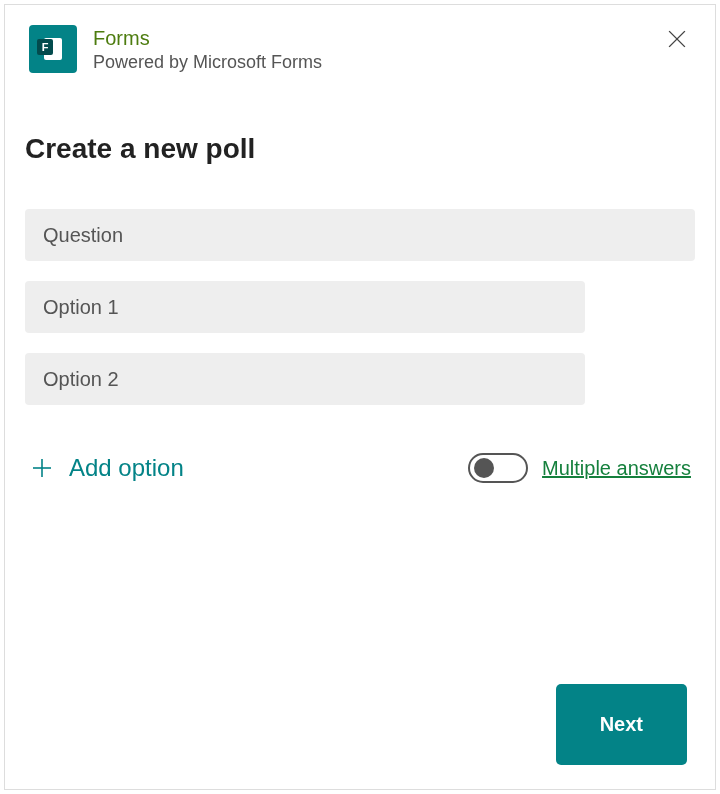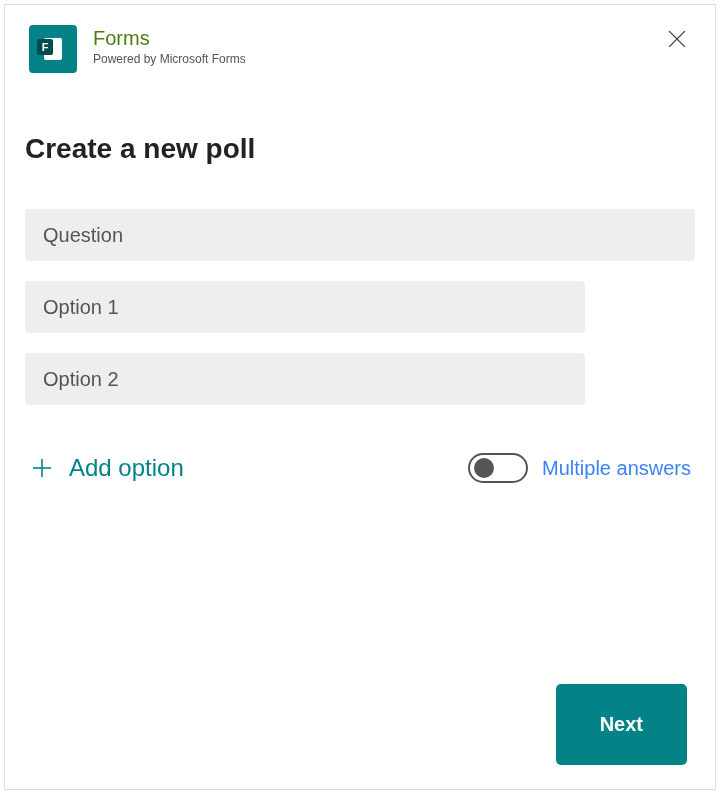--- a/index.html
+++ b/index.html
@@ -42,21 +42,21 @@
       border-radius: 2px;
       display: flex;
       align-items: center;
       justify-content: center;
       color: #fff;
       font-size: 11px;
       font-weight: 600;
     }
     .header-text { flex: 1; padding-top: 2px; }
     .header-title { font-size: 20px; font-weight: 400; color: #4d7c0f; }
-    .header-sub { font-size: 12px; color: #555; margin-top: 2px; }
+    .header-sub { font-size: 18px; color: #555; margin-top: 2px; }
     .close-btn {
       width: 28px; height: 28px;
       display: flex; align-items: center; justify-content: center;
       cursor: pointer;
       color: #444;
       flex-shrink: 0;
     }
     .close-btn svg { width: 18px; height: 18px; }
 
     .body {
@@ -123,21 +123,21 @@
       cursor: pointer;
       background: #fff;
     }
     .toggle-knob {
       width: 20px; height: 20px;
       background: #555;
       border-radius: 50%;
       position: absolute;
       top: 3px; left: 4px;
     }
-    .toggle-label { font-size: 20px; color: #3b82f6; }
+    .toggle-label { font-size: 20px; color: #15803d; text-decoration: underline; }
 
     .footer {
       display: flex;
       justify-content: flex-end;
       padding: 20px 28px 24px 28px;
     }
     .next-btn {
       background: #038387;
       color: #fff;
       border: none;

